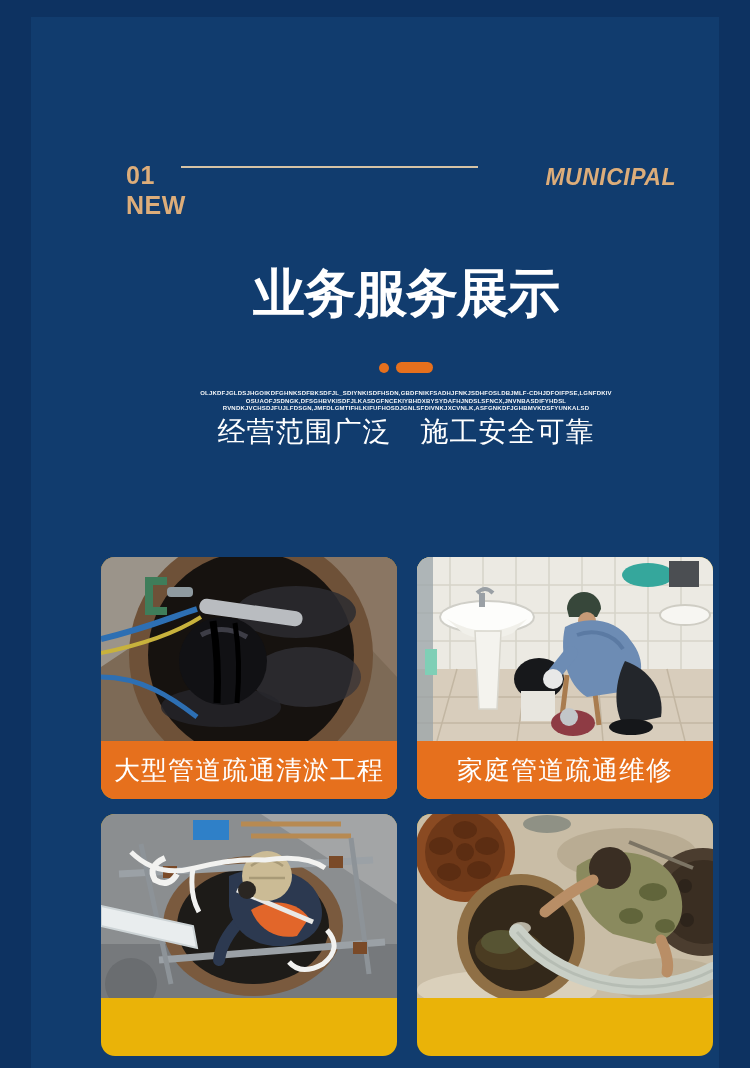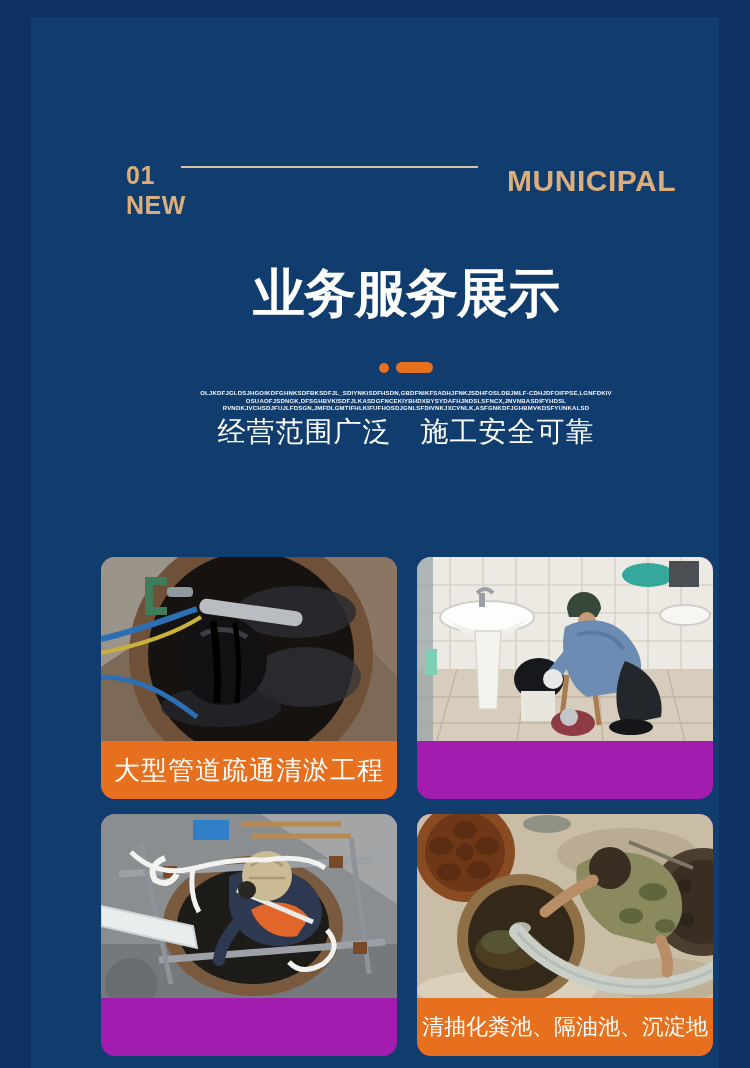--- a/index.html
+++ b/index.html
@@ -13,21 +13,21 @@
   .hdr-num {
     position:absolute; left:95px; top:144px;
     color:#ddad7a; font-weight:700; font-size:25px; line-height:1.18; letter-spacing:.5px;
   }
   .hdr-rule {
     position:absolute; left:150px; top:149px; width:297px; height:2px;
     background:#d6c3a5;
   }
   .hdr-right {
     position:absolute; right:43px; top:146px; text-align:right;
-    color:#ddad7a; font-weight:700; font-size:30px; line-height:1.22; letter-spacing:.5px;
+    color:#ddad7a; font-weight:700; font-size:23px; line-height:1.22; letter-spacing:.5px;font-style:italic;
   }
   
   .title {
     position:absolute; left:0; top:242px; width:750px; text-align:center;
     color:#ffffff; font-size:52px; font-weight:800; letter-spacing:-1px;
   }
   .divider {
     position:absolute; left:0; top:345px; width:750px;
     display:flex; justify-content:center; align-items:center; gap:7px;
   }
@@ -42,21 +42,21 @@
     position:absolute; left:0; top:396px; width:750px; text-align:center;
     color:#ffffff; font-size:28px; font-weight:400; letter-spacing:1px; white-space:pre;
   }
   
   .grid {
     position:absolute; left:70px; top:540px; width:612px;
     display:grid; grid-template-columns:296px 296px; column-gap:20px; row-gap:15px;
   }
   .card {
     width:296px; height:242px; border-radius:14px; overflow:hidden;
-    background:#a21caf; display:flex; flex-direction:column;
+    background:#eab308; display:flex; flex-direction:column;
   }
   .card .photo { width:296px; height:184px; display:block; }
   .card .label {
     flex:1; background:#e6701d; color:#fff;
     display:flex; align-items:center; justify-content:center;
     font-size:26px; letter-spacing:1px; font-weight:500;
   }
   .card .label.sm { font-size:22px; letter-spacing:0; }
   .stub {
     width:296px; height:80px; border-radius:14px 14px 0 0;
@@ -149,20 +149,21 @@
         <circle cx="170" cy="64" r="9" fill="#c79b77"></circle>
         <path d="M148 70 C170 58 200 62 214 84 C230 104 226 126 210 134 L170 140 C150 128 142 96 148 70 Z" fill="#6d8cb4"></path>
         <path d="M160 78 C176 72 196 76 206 92" stroke="#5b7aa3" stroke-width="4" fill="none"></path>
         <path d="M154 96 L138 116" stroke="#6d8cb4" stroke-width="14" stroke-linecap="round"></path>
         <circle cx="136" cy="122" r="10" fill="#e8e8e8"></circle>
         <path d="M208 104 C232 112 248 134 244 160 L206 168 C196 150 198 124 208 104 Z" fill="#23262b"></path>
         <ellipse cx="214" cy="170" rx="22" ry="8" fill="#15171a"></ellipse>
         <ellipse cx="156" cy="166" rx="22" ry="13" fill="#8e3b44"></ellipse>
         <circle cx="152" cy="160" r="9" fill="#c2c6c9"></circle>
       </svg>
+      <div class="label">家庭管道疏通维修</div>
     </div>
 
     <div class="card">
       <svg class="photo" viewBox="0 0 296 184" preserveAspectRatio="none">
         <rect width="296" height="184" fill="#8b8e90"></rect>
         <polygon points="160,0 296,0 296,90" fill="#a3a5a6"></polygon>
         <rect y="130" width="296" height="54" fill="#76797c"></rect>
         <circle cx="30" cy="170" r="26" fill="#6a6d70"></circle>
         <rect x="92" y="6" width="36" height="20" fill="#2f80c8"></rect>
         <path d="M140 10 H240 M150 22 H250" stroke="#b78a52" stroke-width="5"></path>
@@ -221,20 +222,19 @@
         <g fill="#5d6238" opacity=".9">
           <ellipse cx="200" cy="60" rx="13" ry="8"></ellipse>
           <ellipse cx="236" cy="78" rx="14" ry="9"></ellipse>
           <ellipse cx="214" cy="102" rx="12" ry="8"></ellipse>
           <ellipse cx="248" cy="112" rx="10" ry="7"></ellipse>
         </g>
         <circle cx="193" cy="54" r="21" fill="#3a2e23"></circle>
         <path d="M176 66 C156 76 140 88 128 98" stroke="#b98e66" stroke-width="11" stroke-linecap="round" fill="none"></path>
         <path d="M244 126 C250 140 252 150 250 158" stroke="#b98e66" stroke-width="11" stroke-linecap="round" fill="none"></path>
       </svg>
-      <div class="label sm">清抽化粪池、隔油池、沉淀地</div>
     </div>
 
     <div class="stub left"></div>
     <div class="stub right"></div>
   </div>
 
 </div>
 
 </body></html>

